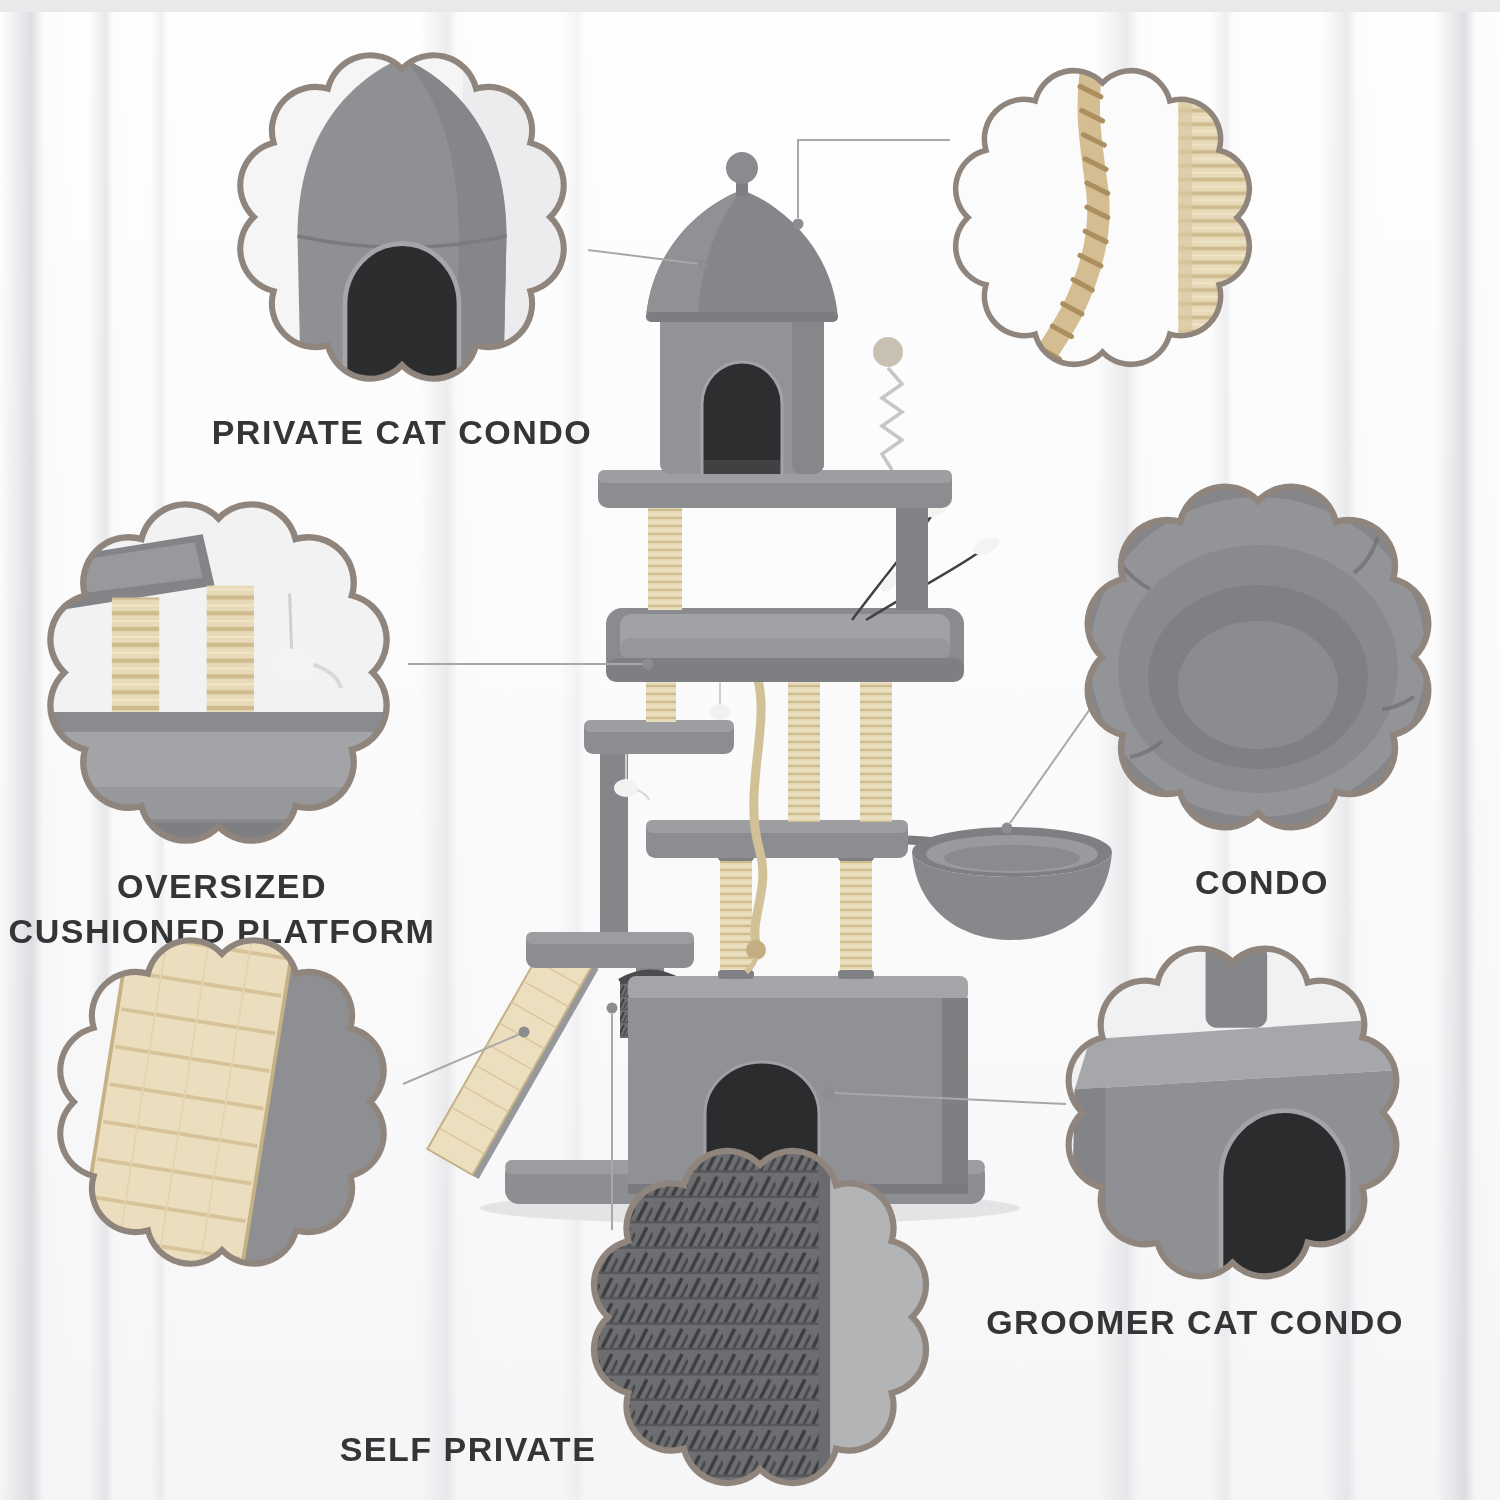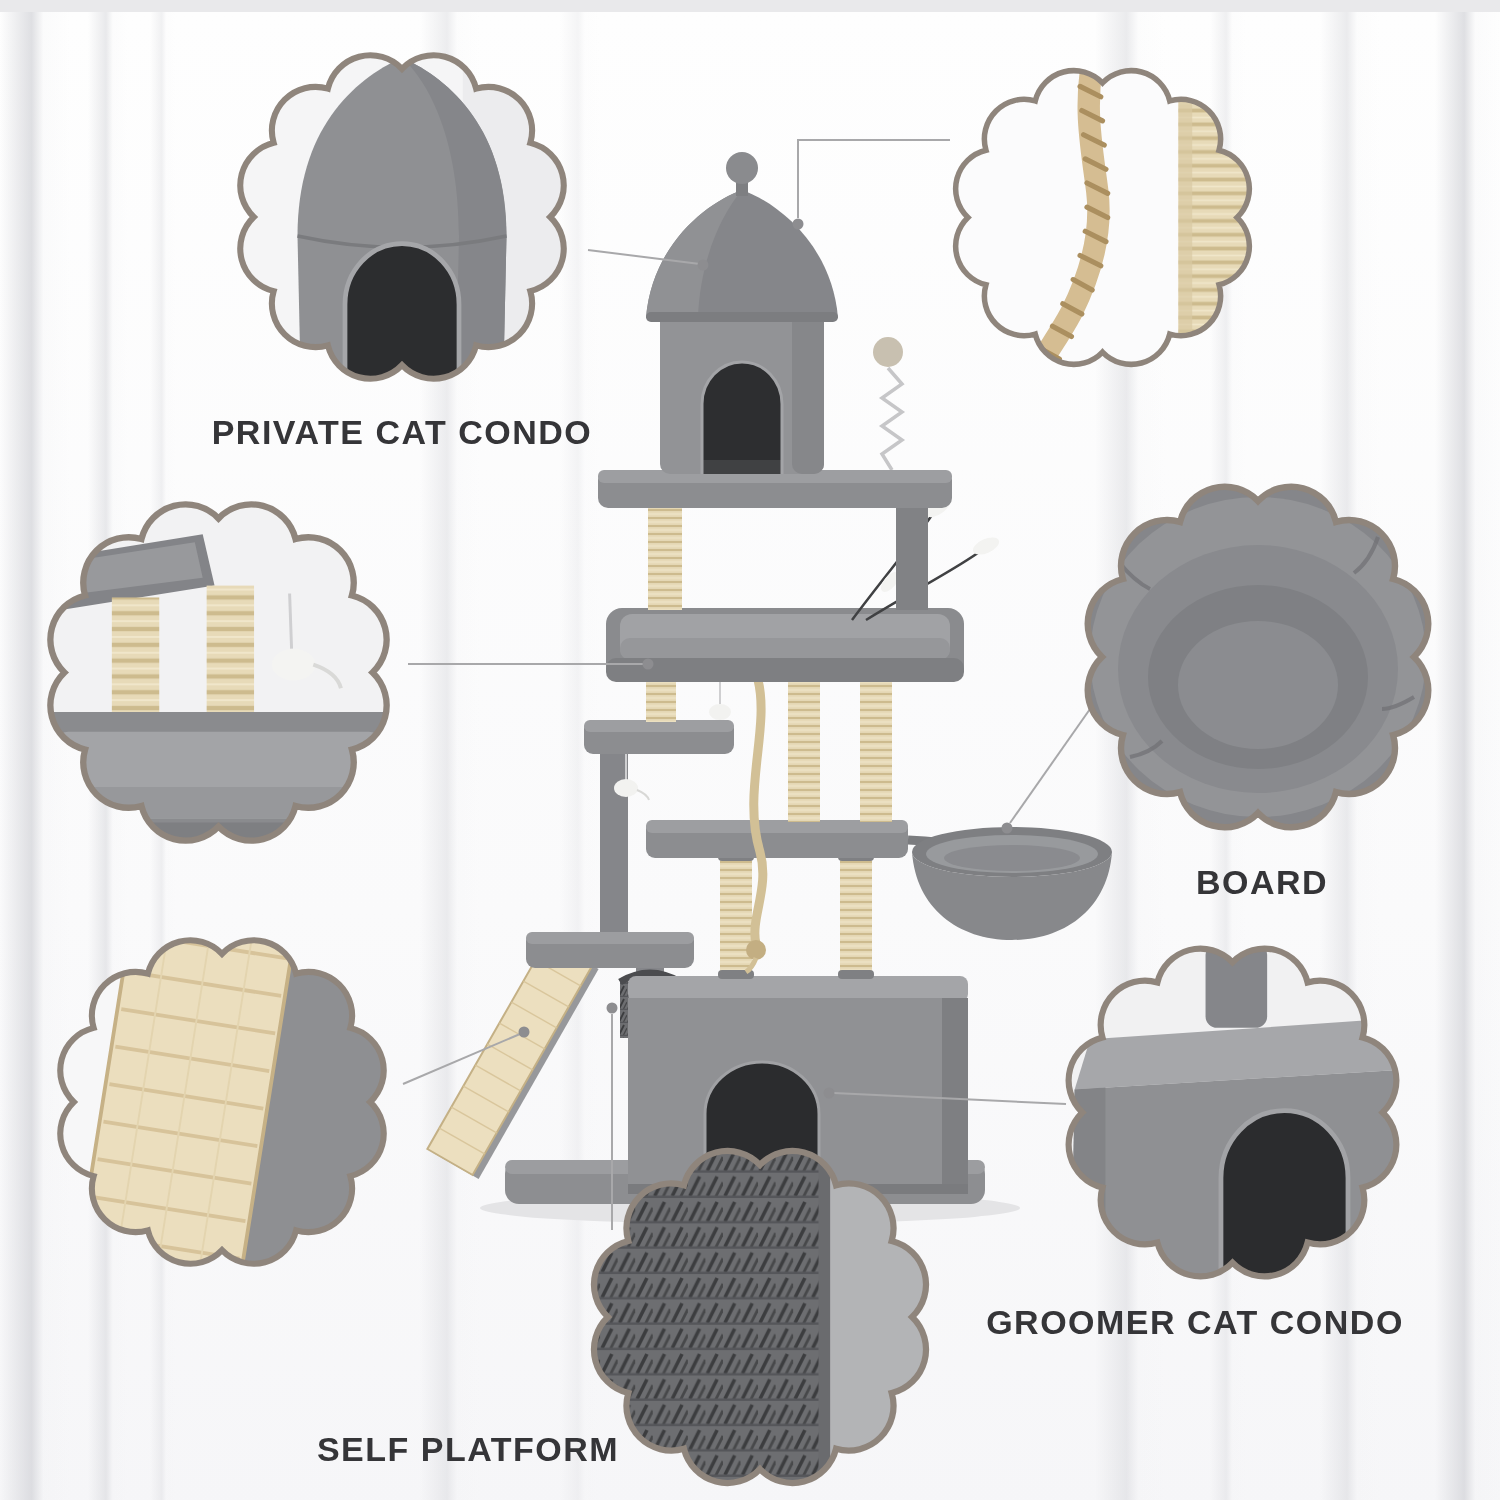--- a/index.html
+++ b/index.html
@@ -280,41 +280,43 @@
         <ellipse cx="138" cy="96" rx="11" ry="8" fill="#f4f4f2"></ellipse>
         <path d="M148,96 q12,4 14,12" stroke="#d9d9d7" stroke-width="2" fill="none"></path>
         <rect x="2" y="120" width="196" height="78" rx="14" fill="#8a8b8e"></rect>
         <rect x="14" y="130" width="172" height="44" rx="10" fill="#a3a4a7"></rect>
         <rect x="14" y="158" width="172" height="16" rx="8" fill="#97989b"></rect>
         <rect x="2" y="176" width="196" height="22" rx="8" fill="#7e7f82"></rect>
       </g>
       <use href="#scallopPath" fill="none" stroke="#8f857c" stroke-width="3.2"></use>
     </svg>
   </figure>
+  <div class="label" style="left:0px;top:852px;width:444px">OVERSIZED
+CUSHIONED PLATFORM</div>
 
   <figure class="callout" style="left:1058px;top:445px;width:400px;height:400px">
     <svg viewBox="0 0 200 200">
       <g clip-path="url(#scallopClip)">
         <rect width="200" height="200" fill="#ededee"></rect>
         <ellipse cx="100" cy="100" rx="95" ry="92" fill="#85868a"></ellipse>
         <ellipse cx="100" cy="100" rx="84" ry="80" fill="#939497"></ellipse>
         <ellipse cx="100" cy="106" rx="70" ry="62" fill="#898a8e"></ellipse>
         <ellipse cx="100" cy="110" rx="55" ry="46" fill="#7f8084"></ellipse>
         <ellipse cx="100" cy="114" rx="40" ry="32" fill="#8b8c90"></ellipse>
         <g stroke="#6f7074" stroke-width="2" fill="none" opacity="0.7">
           <path d="M30,52 q8,10 16,14"></path>
             <path d="M160,40 q-4,12 -12,18"></path>
           <path d="M178,120 q-10,6 -16,6"></path>
             <path d="M36,150 q10,-2 16,-8"></path>
         </g>
       </g>
       <use href="#scallopPath" fill="none" stroke="#8f857c" stroke-width="3.2"></use>
     </svg>
   </figure>
-  <div class="label" style="left:1062px;top:848px;width:400px">BOARD</div>
+  <div class="label" style="left:1062px;top:848px;width:400px">CONDO</div>
 
   <figure class="callout" style="left:32px;top:900px;width:380px;height:380px">
     <svg viewBox="0 0 200 200">
       <g clip-path="url(#scallopClip)">
         <rect width="200" height="200" fill="#f7f7f8"></rect>
         <polygon points="120,0 200,0 200,200 60,200" fill="#8e8f92"></polygon>
         <polygon points="120,0 140,0 80,200 60,200" fill="#818285"></polygon>
         <g transform="rotate(9 100 100)">
           <rect x="38" y="-10" width="86" height="220" rx="10" fill="#ebdebe"></rect>
           <g stroke="#d7c39a" stroke-width="2">
@@ -347,21 +349,21 @@
       <g clip-path="url(#scallopClip)">
         <rect width="200" height="200" fill="#88898c"></rect>
         <rect x="0" y="0" width="132" height="200" fill="url(#bristlePat)"></rect>
         <rect x="130" y="0" width="6" height="200" fill="#6a6b6e"></rect>
         <rect x="136" y="0" width="64" height="200" fill="#b3b4b6"></rect>
         <polygon points="168,0 200,0 200,60" fill="#e8e8e9"></polygon>
       </g>
       <use href="#scallopPath" fill="none" stroke="#8f857c" stroke-width="3.2"></use>
     </svg>
   </figure>
-  <div class="label" style="left:218px;top:1415px;width:500px">SELF PLATFORM</div>
+  <div class="label" style="left:218px;top:1415px;width:500px">SELF PRIVATE</div>
 
   <figure class="callout" style="left:1040px;top:908px;width:385px;height:385px">
     <svg viewBox="0 0 200 200">
       <g clip-path="url(#scallopClip)">
         <rect width="200" height="200" fill="#f1f1f2"></rect>
         <rect x="86" y="12" width="32" height="44" rx="6" fill="#85868a"></rect>
         <polygon points="26,62 172,52 184,78 18,88" fill="#a6a7aa"></polygon>
         <polygon points="18,88 184,78 186,200 16,200" fill="#8f9093"></polygon>
         <polygon points="18,88 34,87 34,200 16,200" fill="#838487"></polygon>
         <path d="M94,200 L94,134 A33,35 0 0 1 160,134 L160,200 Z" fill="#2b2c2e"></path>

